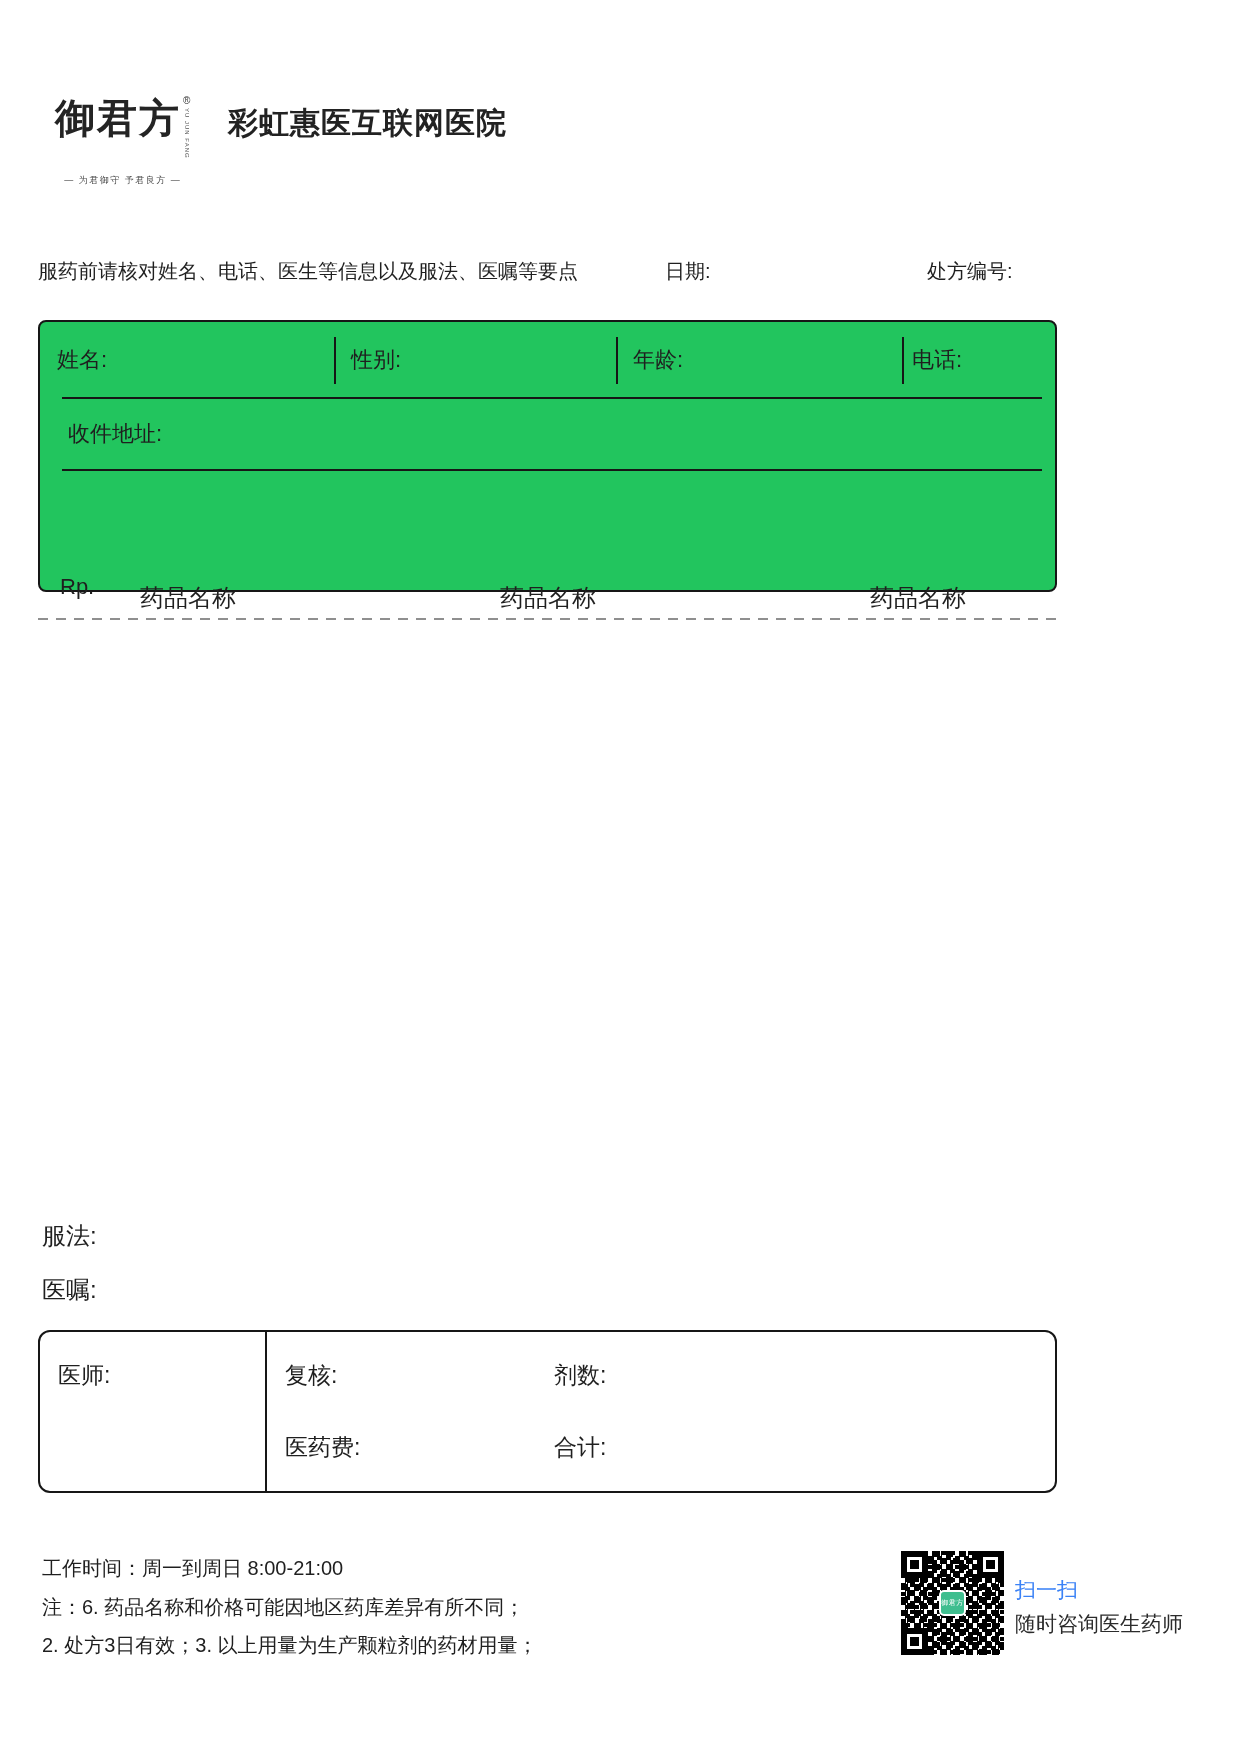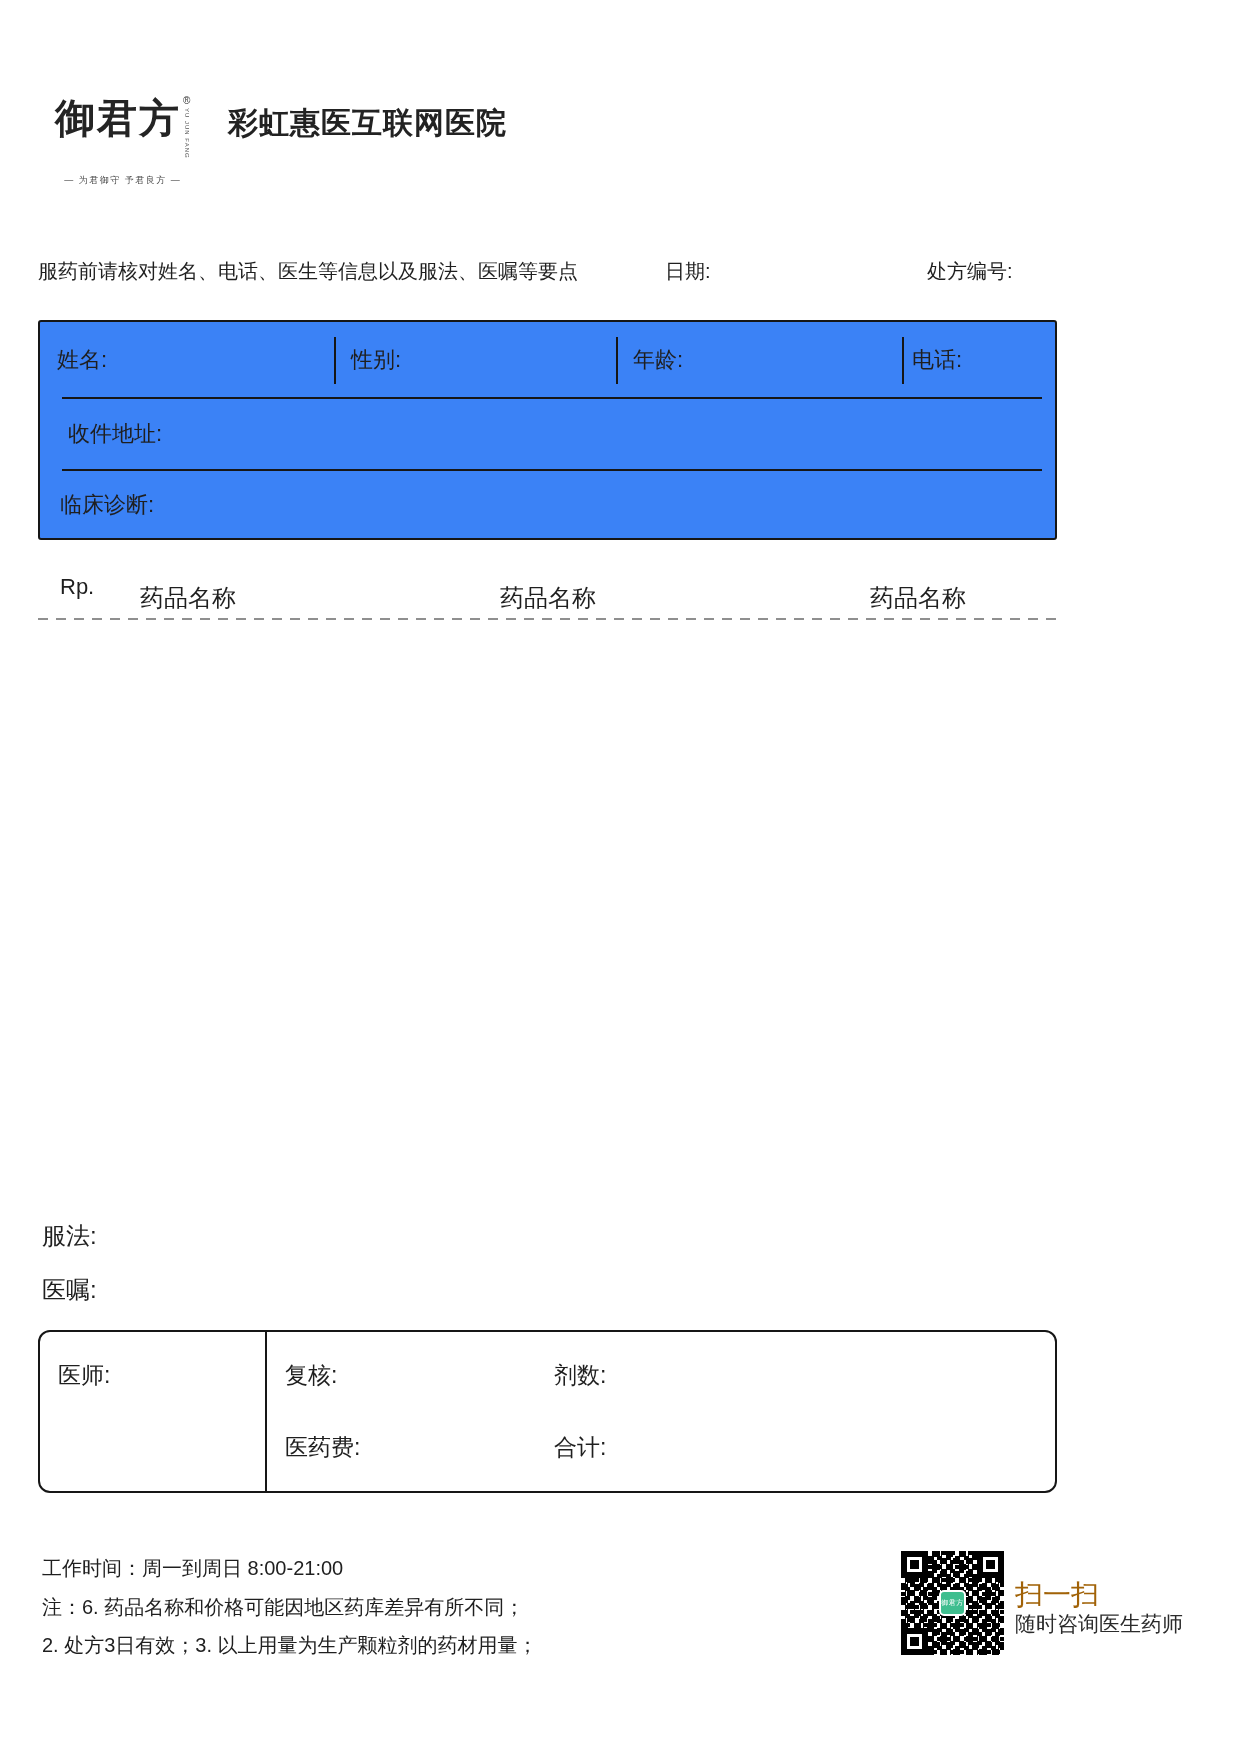--- a/index.html
+++ b/index.html
@@ -21,21 +21,21 @@
   .logo-tagline { margin-top:15px; font-size:9px; letter-spacing:1.5px; color:#4a4a4a; white-space:nowrap; text-align:center; }
 
   .hospital-title { left:228px; top:103px; font-size:30px; font-weight:900; letter-spacing:1px; color:#222; }
 
   
   .notice   { left:38px;  top:258px; font-size:20px; }
   .date-lbl { left:665px; top:258px; font-size:20px; }
   .rxno-lbl { left:927px; top:258px; font-size:20px; }
 
   
-  .pbox { left:38px; top:320px; width:1019px; height:220px; border:2px solid #161616; border-radius:3px; background:#3b82f6; }
+  .pbox { left:38px; top:320px; width:1019px; height:272px; border:2px solid #161616; border-radius:8px; background:#22c55e; }
   .prow1 { display:flex; height:75px; }
   .pcell { position:relative; height:100%; display:flex; align-items:center; padding-left:17px; font-size:22px; }
   .pcell.c1 { width:294px; } .pcell.c2 { width:282px; } .pcell.c3 { width:286px; } .pcell.c4 { flex:1; padding-left:10px; }
   .pcell + .pcell::before { content:""; position:absolute; left:0; top:15px; bottom:13px; width:2px; background:#161616; }
   .pline { border-top:2px solid #161616; margin:0 13px 0 22px; }
   .prow2 { height:70px; display:flex; align-items:center; padding-left:28px; font-size:22px; }
   .prow3 { height:67px; display:flex; align-items:center; padding-left:20px; font-size:22px; }
 
   
   .rp-row { left:38px; top:572px; width:1019px; height:34px; }
@@ -67,21 +67,21 @@
     background-image:
       conic-gradient(#000 25%, rgba(255,255,255,0) 0 50%, #000 0 75%, rgba(255,255,255,0) 0),
       conic-gradient(#000 25%, #fff 0 50%, #000 0 75%, #fff 0);
     background-size:9px 9px, 13px 13px; }
   .qr-finder { position:absolute; width:27px; height:27px; border:6px solid #000; background:#fff; display:flex; align-items:center; justify-content:center; }
   .qr-finder.tl { left:0; top:0; } .qr-finder.tr { right:0; top:0; } .qr-finder.bl { left:0; bottom:0; }
   .qr-dot { width:9px; height:9px; background:#000; }
   .qr-badge { position:absolute; left:38px; top:39px; width:27px; height:26px; border-radius:5px;
     background:#3FBE8F; border:2px solid #fff; display:flex; align-items:center; justify-content:center; }
   .qr-badge span { color:#fff; font-size:7px; letter-spacing:0.5px; }
-  .qr-cap1 { left:1015px; top:1576px; font-size:28px; color:#a16207; }
+  .qr-cap1 { left:1015px; top:1576px; font-size:21px; color:#3b82f6; }
   .qr-cap2 { left:1015px; top:1610px; font-size:21px; color:#2b2b2b; }
 </style>
 </head>
 <body>
 
 <div class="page">
 
   <div class="abs logo">
     <div class="logo-main">
       <div class="logo-text">御君方</div>
@@ -111,23 +111,20 @@
         </div>
       <div class="pcell c4">
           <span>电话:</span>
         </div>
     </div>
     <div class="pline"></div>
     <div class="prow2">
         <span>收件地址:</span>
       </div>
     <div class="pline"></div>
-    <div class="prow3">
-        <span>临床诊断:</span>
-      </div>
   </div>
 
   <div class="abs rp-row">
     <span class="rp-label">Rp.</span>
     <span class="drug-col d1">药品名称</span>
     <span class="drug-col d2">药品名称</span>
     <span class="drug-col d3">药品名称</span>
   </div>
   <div class="abs dash-line"></div>
 

